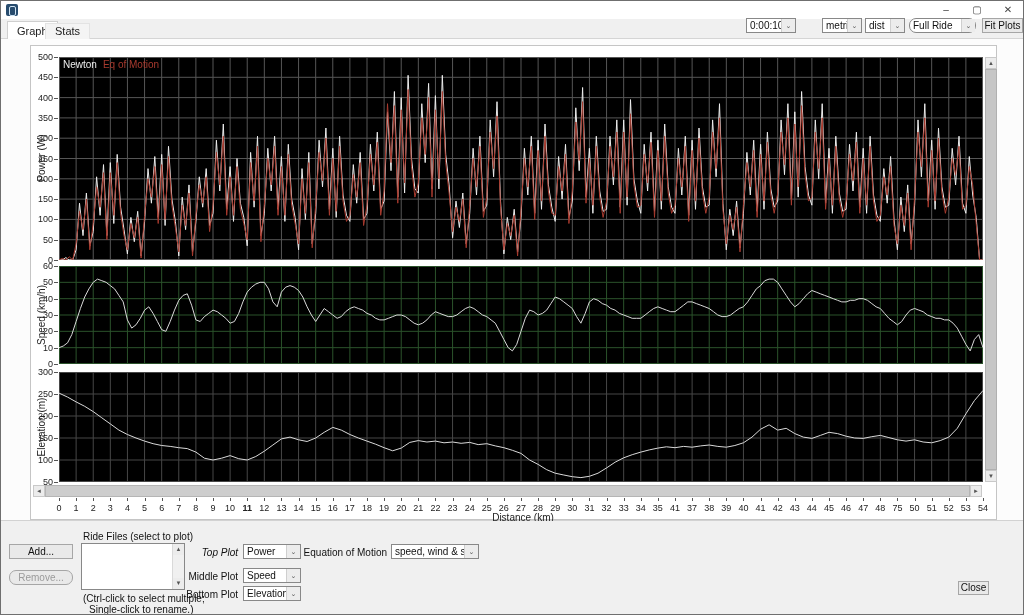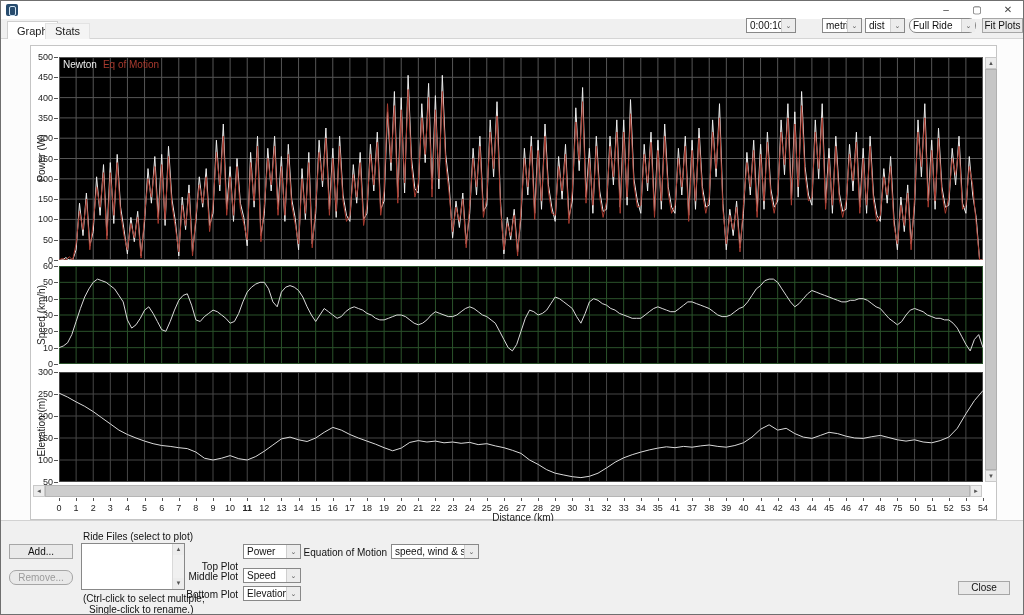--- a/index.html
+++ b/index.html
@@ -492,21 +492,21 @@
     <div class="lbl" style="left:82px; top:10px;">Ride Files (select to plot)</div>
     <div class="listbox">
       <div class="lb-scroll">
         <div class="lb-btn" style="top:0;">▲</div>
         <div class="lb-btn" style="top:34px;">▼</div>
       </div>
     </div>
     <div class="lbl" style="left:82px; top:72px;">(Ctrl-click to select multiple;</div>
     <div class="lbl" style="left:88px; top:83px;">Single-click to rename.)</div>
 
-    <div class="lbl right" style="left:180px; top:40px; width:57px;">Top Plot</div>
+    <div class="lbl right" style="left:180px; top:26px; width:57px;font-style:italic;">Top Plot</div>
     <div class="combo" style="left:242px; top:23px; width:58px;">
       <span class="val">Power</span>
       <span class="arr">⌄</span>
     </div>
     <div class="lbl right" style="left:180px; top:50px; width:57px;">Middle Plot</div>
     <div class="combo" style="left:242px; top:47px; width:58px;">
       <span class="val">Speed</span>
       <span class="arr">⌄</span>
     </div>
     <div class="lbl right" style="left:180px; top:68px; width:57px;">Bottom Plot</div>
@@ -514,16 +514,16 @@
       <span class="val">Elevation</span>
       <span class="arr">⌄</span>
     </div>
 
     <div class="lbl right" style="left:296px; top:26px; width:90px;">Equation of Motion</div>
     <div class="combo" style="left:390px; top:23px; width:88px;">
       <span class="val">speed, wind &amp; slope</span>
       <span class="arr">⌄</span>
     </div>
 
-    <div class="btn" style="left:957px; top:60px; width:52px; height:14px; line-height:12px;">Close</div>
+    <div class="btn" style="left:957px; top:60px; width:31px; height:14px; line-height:12px;">Close</div>
   </div>
 
 </div>
 
 </body></html>

